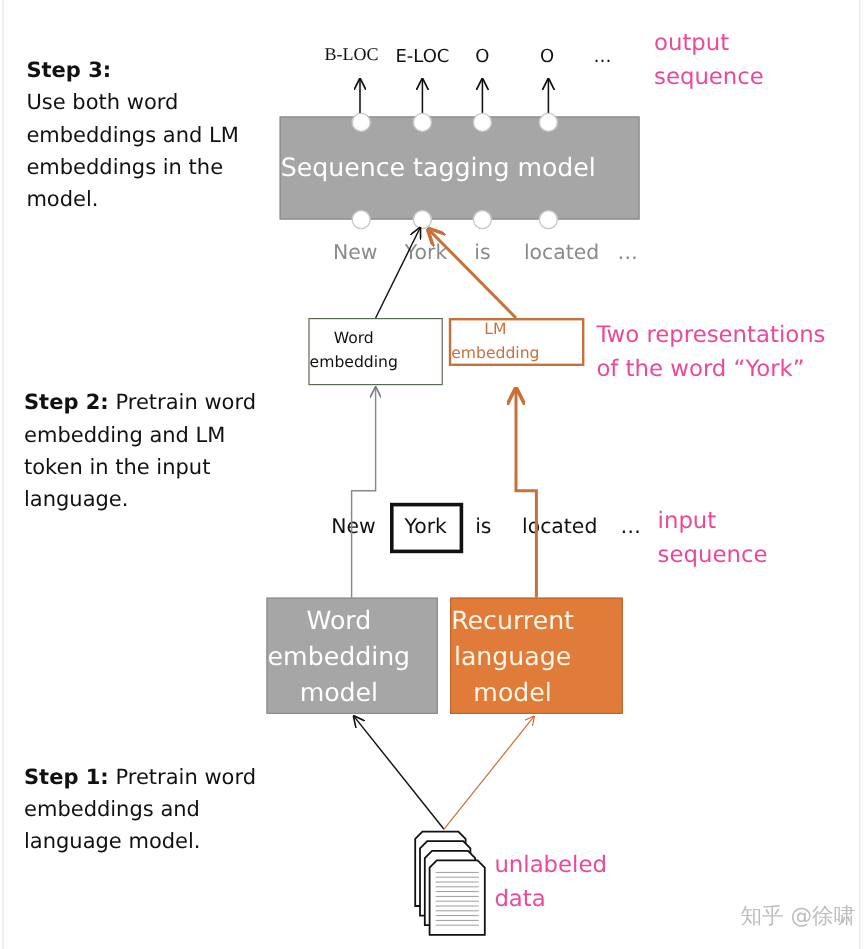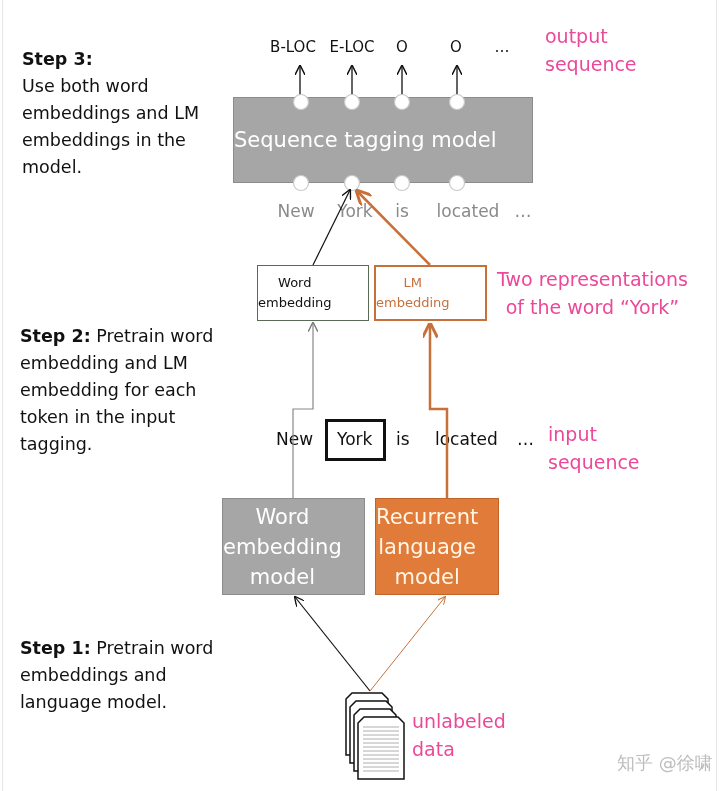--- a/index.html
+++ b/index.html
@@ -9,23 +9,23 @@
   .frame-r { position:absolute; left:716px; top:0; width:1px; height:791px; background:#e6e6e6; }
   .txt { position:absolute; white-space:nowrap; }
   .step { font-size:17.5px; line-height:27px; }
   .step b { font-weight:bold; }
   .tag { font-size:15px; color:#111; position:absolute; transform:translateX(-50%); }
   .tok { font-size:17px; color:#8a8a8a; position:absolute; transform:translateX(-50%); }
   .tok2 { font-size:17px; color:#111; position:absolute; }
   .box { position:absolute; box-sizing:border-box; display:flex; align-items:center; justify-content:flex-start; text-align:center; }
   .seqbox { left:233px; top:97px; width:300px; height:86px; background:#a6a6a6; border:1px solid #8c8c8c; color:#fff; font-size:21px; }
   .wemb { left:257px; top:265px; width:112px; height:56px; border:1.5px solid #5a6b55; background:#fff; font-size:13px; color:#111; line-height:20px; }
-  .lmemb { left:374px; top:265px; width:113px; height:56px; border:2px solid #c8703a; background:#fff; font-size:13px; color:#c8703a; line-height:20px; }
+  .lmemb { left:374px; top:265px; width:113px; height:40px; border:2px solid #c8703a; background:#fff; font-size:13px; color:#c8703a; line-height:20px; }
   .wmodel { left:222px; top:498px; width:143px; height:97px; background:#a6a6a6; border:1px solid #8c8c8c; color:#fff; font-size:21px; line-height:30px; }
-  .rmodel { left:375px; top:498px; width:124px; height:97px; background:#e07b39; border:1px solid #c0642a; color:#fff6e8; font-size:21px; line-height:30px; }
+  .rmodel { left:375px; top:498px; width:144px; height:97px; background:#e07b39; border:1px solid #c0642a; color:#fff6e8; font-size:21px; line-height:30px; }
   .yorkbox { position:absolute; left:325px; top:419px; width:61px; height:42px; box-sizing:border-box; border:3px solid #111; }
   .side { font-size:19px; line-height:28px; color:#ec4899; }
   svg.overlay { position:absolute; left:0; top:0; }
   .watermark { font-size:18px; color:#bdbdbd;margin-left:27px; }
 </style>
 </head>
 <body>
 
 <div class="frame-l"></div>
 <div class="frame-r"></div>
@@ -34,32 +34,31 @@
   <div><b>Step 3:</b></div>
   <div>Use both word</div>
   <div>embeddings and LM</div>
   <div>embeddings in the</div>
   <div>model.</div>
 </div>
 
 <div class="txt step" style="left:20px;top:323px;">
   <div><b>Step 2:</b><span> Pretrain word</span></div>
   <div>embedding and LM</div>
-  <div>embedding for each</div>
   <div>token in the input</div>
-  <div>tagging.</div>
+  <div>language.</div>
 </div>
 
 <div class="txt step" style="left:20px;top:635px;">
   <div><b>Step 1:</b><span> Pretrain word</span></div>
   <div>embeddings and</div>
   <div>language model.</div>
 </div>
 
-<span class="tag" style="left:293px;top:38px;">B-LOC</span>
+<span class="tag" style="left:293px;top:38px;font-family:Liberation Serif, serif;">B-LOC</span>
 <span class="tag" style="left:352px;top:38px;">E-LOC</span>
 <span class="tag" style="left:402px;top:38px;">O</span>
 <span class="tag" style="left:456px;top:38px;">O</span>
 <span class="tag" style="left:502px;top:38px;">…</span>
 
 <div class="txt side" style="left:545px;top:22px;">
   <div>output</div>
   <div>sequence</div>
 </div>
 
@@ -78,21 +77,21 @@
       <div>Word</div>
       <div>embedding</div>
     </div>
 </div>
 <div class="box lmemb">
   <div>
       <div>LM</div>
       <div>embedding</div>
     </div>
 </div>
-<div class="txt side" style="left:497px;top:265px;text-align:center;">
+<div class="txt side" style="left:497px;top:265px;">
   <div>Two representations</div>
   <div>of the word “York”</div>
 </div>
 
 <span class="tok2" style="left:276px;top:429px;">New</span>
 <div class="yorkbox"></div>
 <span class="tok2" style="left:337px;top:429px;">York</span>
 <span class="tok2" style="left:396px;top:429px;">is</span>
 <span class="tok2" style="left:435px;top:429px;">located</span>
 <span class="tok2" style="left:517px;top:429px;">…</span>

